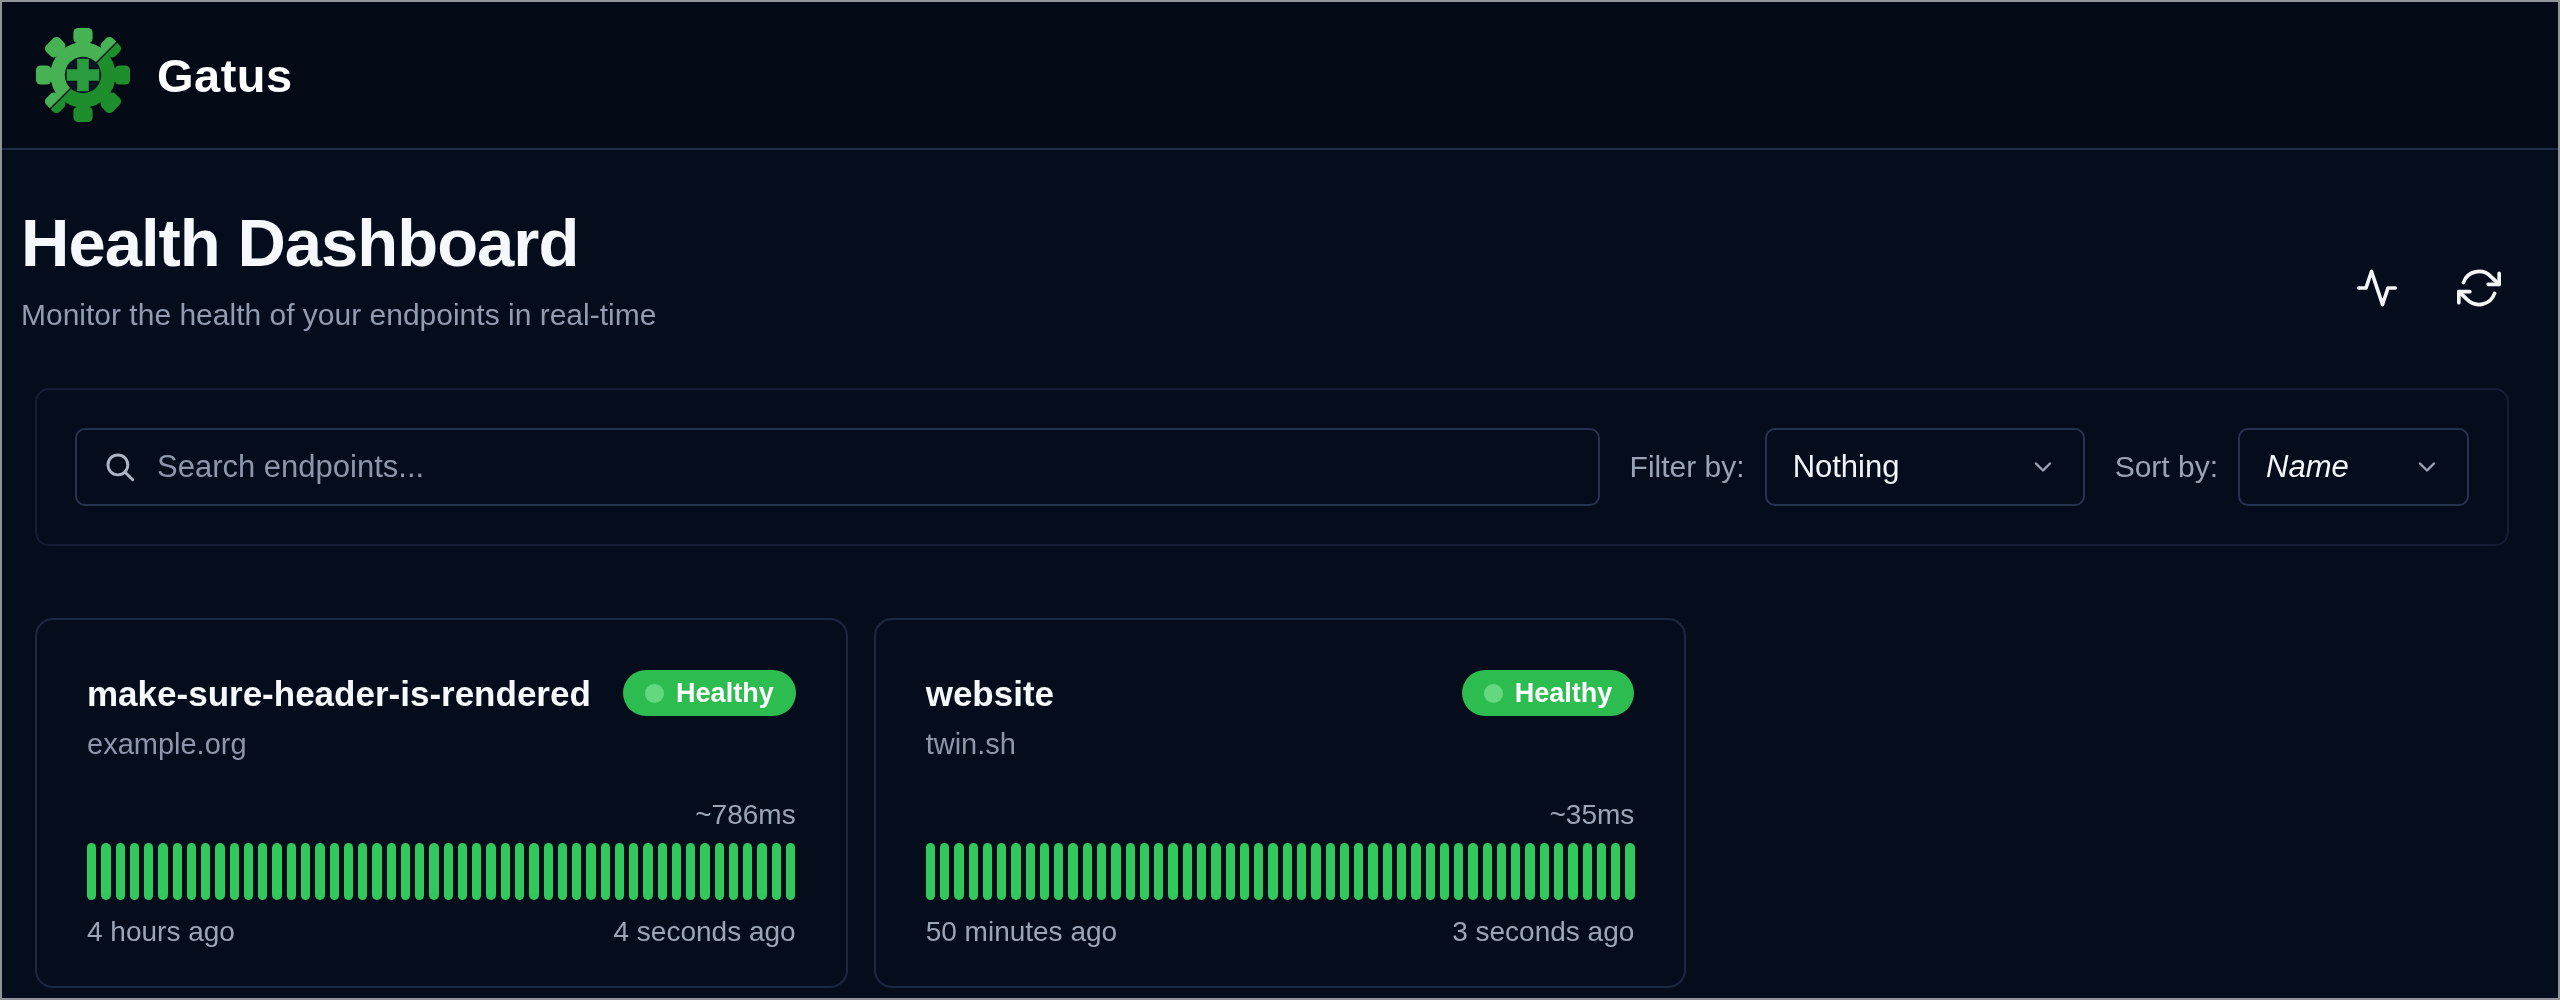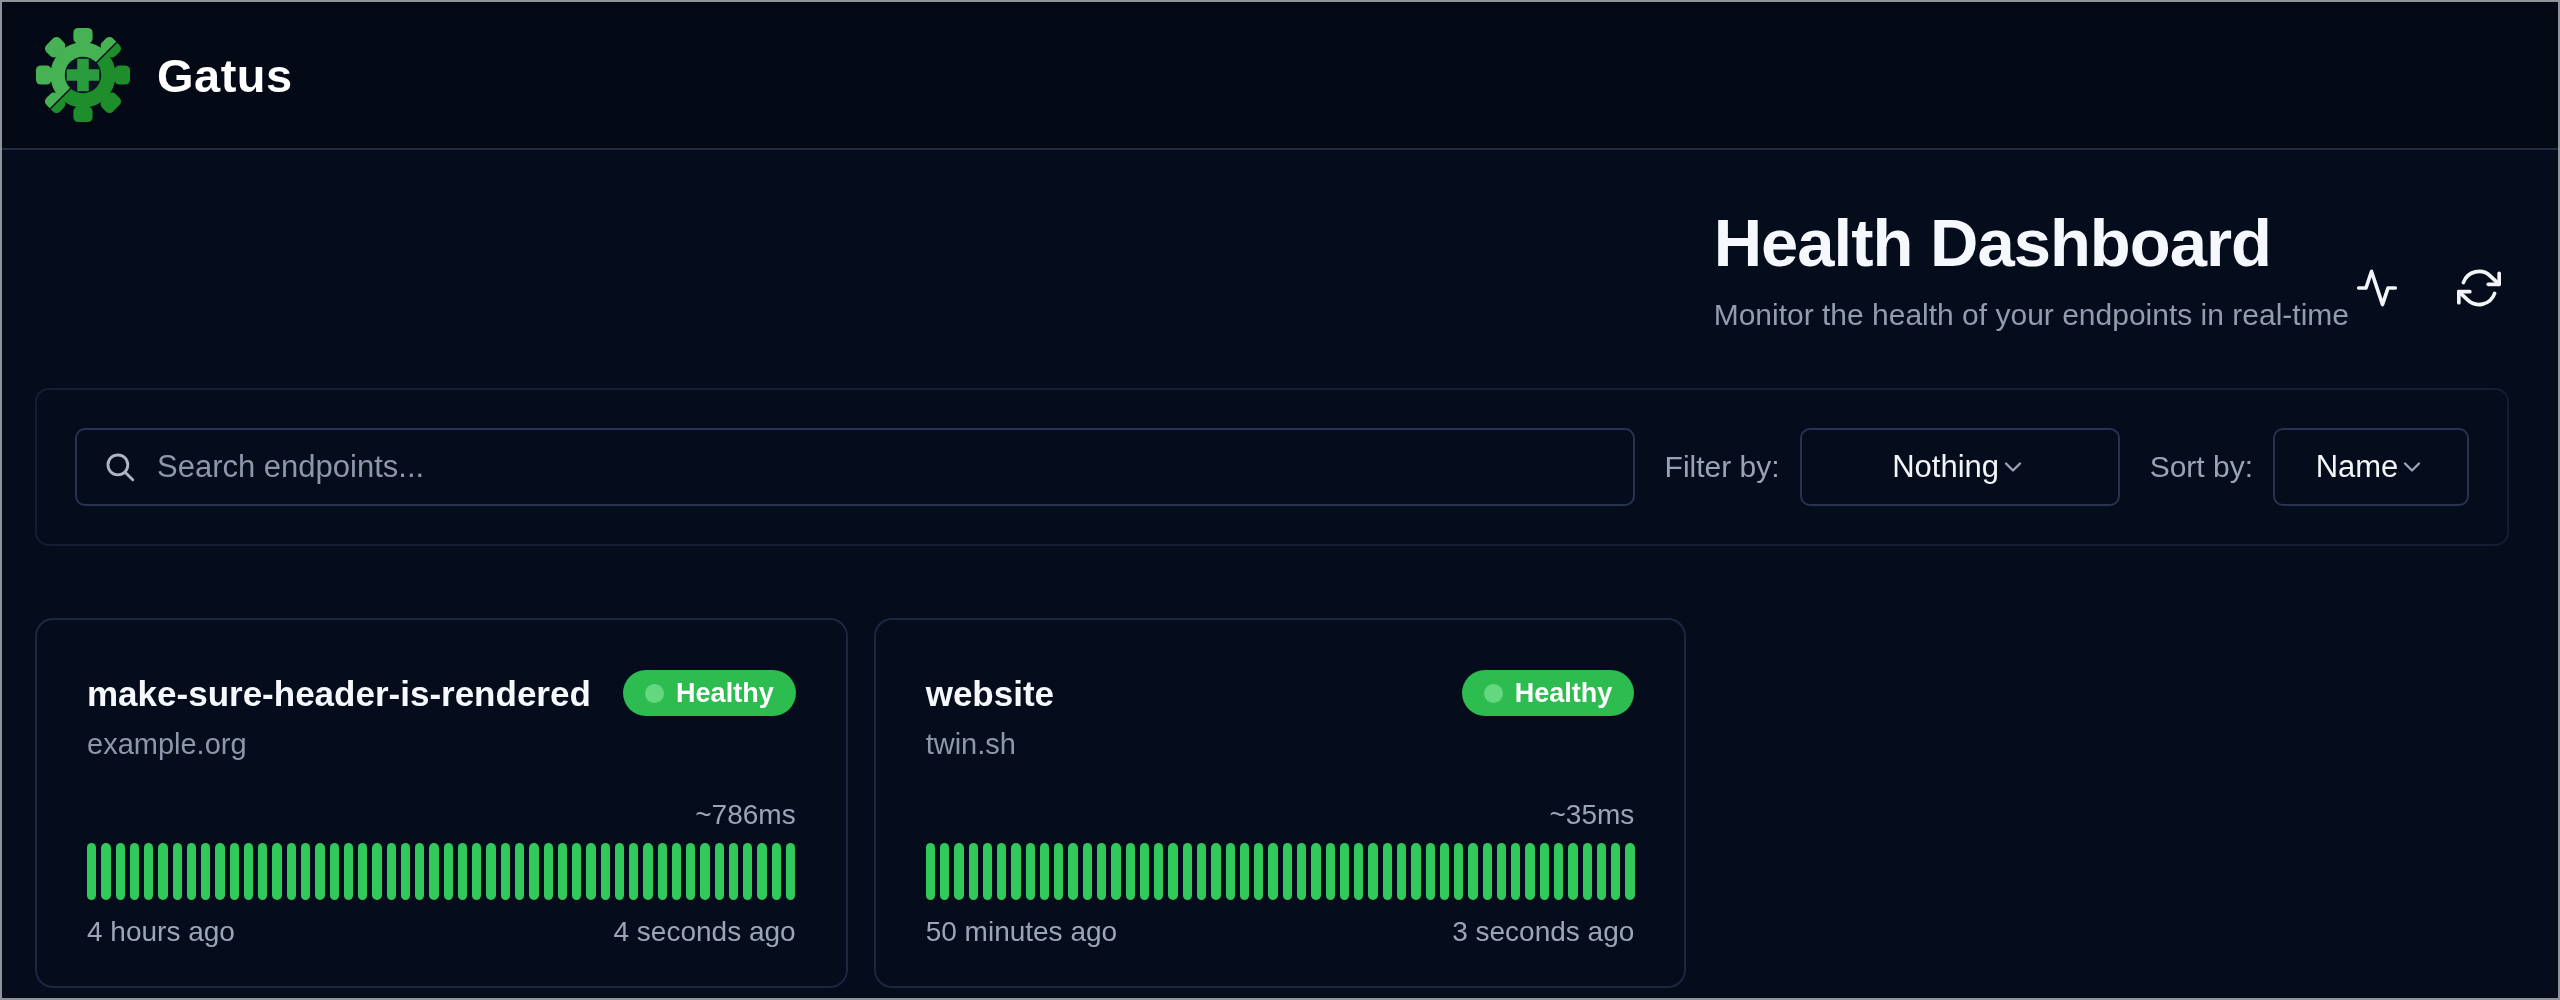--- a/index.html
+++ b/index.html
@@ -37,22 +37,22 @@
     background:var(--bg-header);
     border-bottom:2px solid #222c44;
     display:flex;align-items:center;
     padding:0 33px;
   }
   .brand{display:flex;align-items:center;gap:26px;cursor:pointer;}
   .brand svg{width:96px;height:96px;display:block;}
   .app-title{font-size:47px;font-weight:800;color:#ffffff;letter-spacing:.5px;}
   
   .hero{
-    padding:58px 33px 0 33px;
-    display:flex;justify-content:flex-end;align-items:center;
+    padding:58px 33px 0 19px;
+    display:flex;justify-content:space-between;align-items:center;
   }
   .hero h1{
     font-size:67px;font-weight:800;color:var(--txt-white);
     letter-spacing:-1px;line-height:1.05;
   }
   .hero .subtitle{
     margin-top:20px;font-size:30px;color:var(--txt-gray);
   }
   .hero-actions{display:flex;align-items:center;gap:46px;padding-right:18px;margin-top:36px;}
   .icon-btn{
@@ -78,27 +78,27 @@
   .search-box svg{width:34px;height:34px;stroke:#aeb6c4;fill:none;stroke-width:2;stroke-linecap:round;}
   .search-box input{
     flex:1;background:transparent;border:none;outline:none;
     font-family:inherit;font-size:31px;color:#dde3ee;
   }
   .search-box input::placeholder{color:var(--txt-dim);}
   .control-group{display:flex;align-items:center;gap:20px;}
   .control-label{font-size:30px;color:#99a3b6;white-space:nowrap;}
   .select{
     height:78px;border:2px solid var(--border-strong);border-radius:10px;
-    display:flex;align-items:center;justify-content:center;
+    display:flex;align-items:center;justify-content:space-between;
     padding:0 26px;cursor:pointer;
     font-size:31px;color:#f2f5f9;
   }
   .select svg{width:28px;height:28px;stroke:#9aa4b8;fill:none;stroke-width:2;stroke-linecap:round;stroke-linejoin:round;flex:none;}
   .select.filter{width:320px;}
-  .select.sort{width:196px;}
+  .select.sort{width:231px;font-style:italic;}
   
   .cards{
     margin:72px 33px 0 33px;
     display:grid;grid-template-columns:repeat(3,1fr);gap:26px;
   }
   .card{
     border:2px solid var(--border-soft);
     border-radius:18px;
     padding:54px 50px 38px 50px;
     cursor:pointer;

